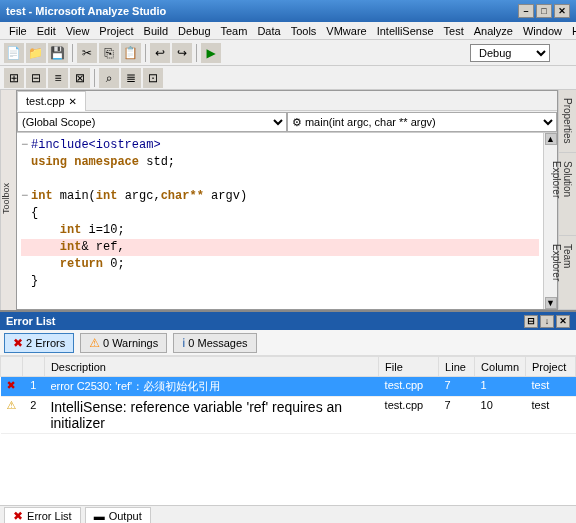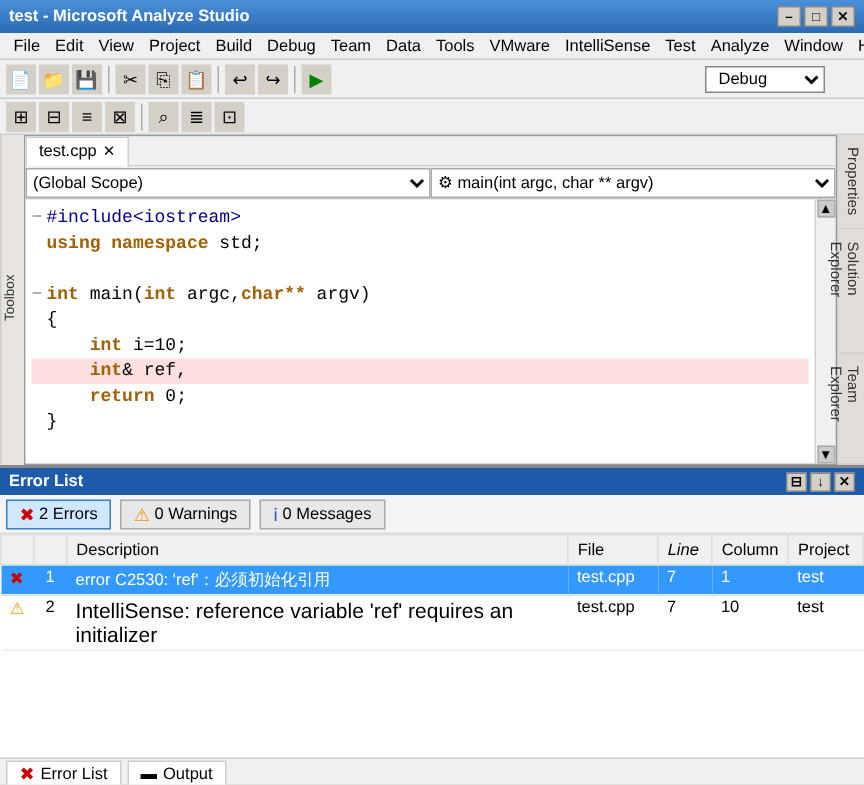--- a/index.html
+++ b/index.html
@@ -491,21 +491,21 @@
   </div>
 
   <div class="error-table">
     <table>
       <thead>
         <tr>
           <th style="width:18px;"></th>
           <th style="width:22px;"></th>
           <th>Description</th>
           <th style="width:60px;">File</th>
-          <th style="width:36px;font-style:italic;">Line</th>
+          <th style="width:36px;">Line</th>
           <th style="width:46px;margin-top:36px;">Column</th>
           <th style="width:50px;">Project</th>
         </tr>
       </thead>
       <tbody>
         <tr class="selected">
           <td class="error-icon-cell">
             <span class="row-error-icon">✖</span>
           </td>
           <td class="error-num-cell">1</td>

